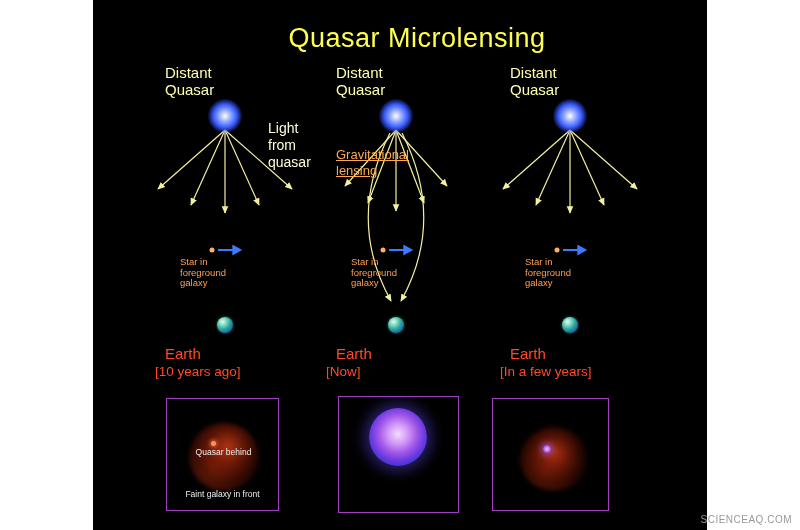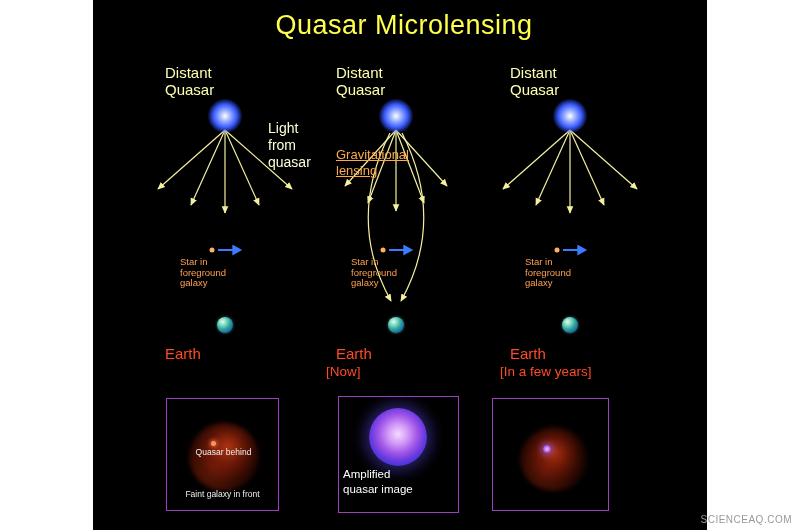--- a/index.html
+++ b/index.html
@@ -5,21 +5,21 @@
   html,body { margin:0; padding:0; background:#ffffff; }
   #stage {
     position:relative; width:800px; height:530px; overflow:hidden;
     background:#ffffff; font-family:"Liberation Sans", sans-serif;
   }
   .black-panel {
     position:absolute; left:93px; top:0; width:614px; height:530px;
     background:#000000;
   }
   .title {
-    position:absolute; left:93px; top:6px; width:614px; margin:4px;
+    position:absolute; left:93px; top:6px; width:614px; margin:17px;
     text-align:center; font-size:27px; font-weight:500; color:#ffff4d;
     letter-spacing:0.5px;
   }
   .overlay { position:absolute; left:0; top:0; }
   .lbl { position:absolute; text-align:left; white-space:pre-line; }
   .distant-lbl { font-size:15px; line-height:17px; color:#ffffb0; width:120px; top:64px; }
   .light-lbl { left:268px; top:120px; width:84px; font-size:14px; line-height:17px; color:#ffffd8; }
   .grav-lbl { left:336px; top:147px; width:120px; font-size:13px; line-height:16px; color:#ffa94d;text-decoration:underline; }
   .star-lbl { width:90px; top:257px; font-size:9.5px; line-height:10.5px; color:#ffa050; }
   .earth-lbl { width:120px; top:345px; font-size:15px; color:#ff4a26; }
@@ -140,20 +140,21 @@
   </svg>
 
   <div class="lbl distant-lbl" style="left:165px">Distant
 Quasar</div>
   <div class="quasar" style="left:208px"></div>
   <div class="lbl star-lbl" style="left:180px">Star in
 foreground
 galaxy</div>
   <div class="earth" style="left:217px"></div>
   <div class="lbl earth-lbl" style="left:165px">Earth</div>
+  <div class="lbl time-lbl" style="left:155px">[10 years ago]</div>
 
   <div class="lbl distant-lbl" style="left:336px">Distant
 Quasar</div>
   <div class="quasar" style="left:379px"></div>
   <div class="lbl star-lbl" style="left:351px">Star in
 foreground
 galaxy</div>
   <div class="earth" style="left:388px"></div>
   <div class="lbl earth-lbl" style="left:336px">Earth</div>
   <div class="lbl time-lbl" style="left:326px">[Now]</div>
@@ -175,21 +176,19 @@
 lensing</div>
 
   <div class="panel" style="left:166px; top:398px; width:113px; height:113px;"></div>
   <div class="blob blob-left"></div>
   <div class="hot-dot"></div>
   <div class="panel-lbl" style="left:181px; top:403px; width:85px;margin-top:44px;">Quasar behind</div>
   <div class="panel-lbl" style="left:170px; top:489px; width:105px;">Faint galaxy in front</div>
 
   <div class="panel" style="left:338px; top:396px; width:121px; height:117px;"></div>
   <div class="amplified"></div>
-  <div class="lbl caption">Amplified
-quasar image</div>
 
   <div class="panel" style="left:492px; top:398px; width:117px; height:113px;"></div>
   <div class="blob blob-right"></div>
   <div class="lensed-dot"></div>
 
   <div class="watermark">SCIENCEAQ.COM</div>
 </div>
 
 </body></html>

